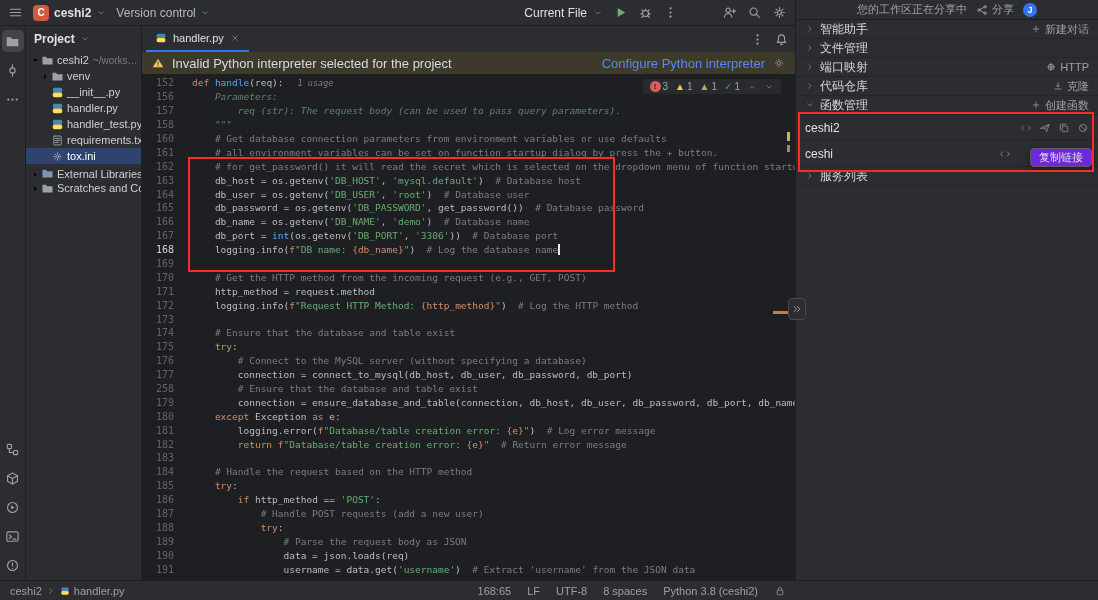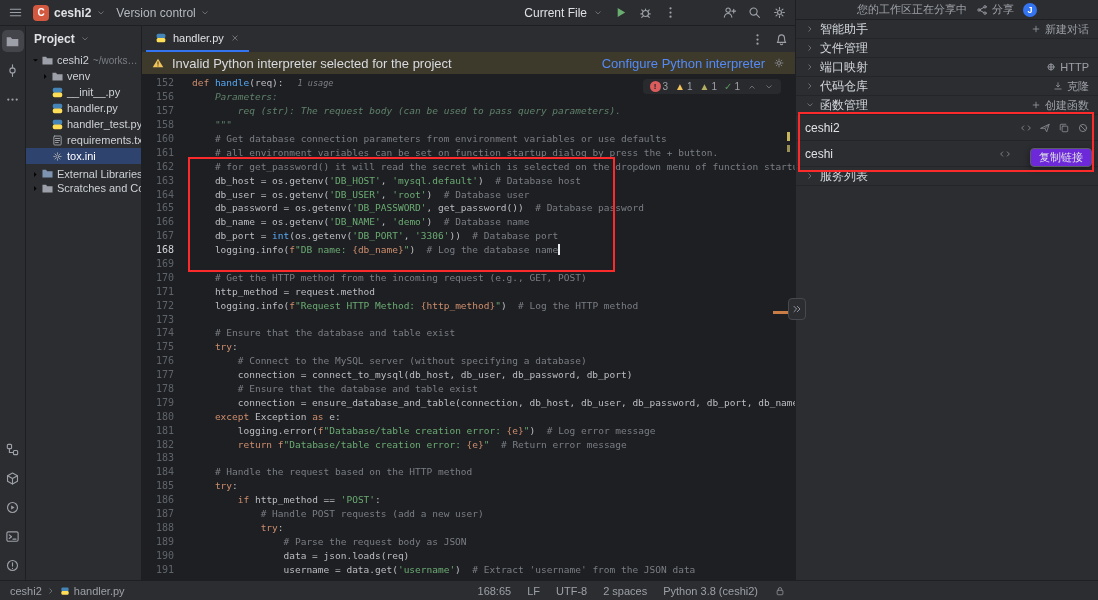--- a/index.html
+++ b/index.html
@@ -504,21 +504,21 @@
           </div>
           <div class="cl">
             <span class="ln">176</span>
             <span class="ct"><span class="tk-t">        </span><span class="tk-c"># Connect to the MySQL server (without specifying a database)</span></span>
           </div>
           <div class="cl">
             <span class="ln">177</span>
             <span class="ct"><span class="tk-t">        connection = connect_to_mysql(db_host, db_user, db_password, db_port)</span></span>
           </div>
           <div class="cl">
-            <span class="ln">178</span>
+            <span class="ln">258</span>
             <span class="ct"><span class="tk-t">        </span><span class="tk-c"># Ensure that the database and table exist</span></span>
           </div>
           <div class="cl">
             <span class="ln">179</span>
             <span class="ct"><span class="tk-t">        connection = ensure_database_and_table(connection, db_host, db_user, db_password, db_port, db_name)</span></span>
           </div>
           <div class="cl">
             <span class="ln">180</span>
             <span class="ct"><span class="tk-t">    </span><span class="tk-k">except </span><span class="tk-t">Exception </span><span class="tk-k">as </span><span class="tk-t">e:</span></span>
           </div>
@@ -763,21 +763,21 @@
             <rect style="fill:#4584b6;stroke:none" x="2.2" y="2.2" width="11.6" height="6" rx="2"></rect>
             <rect style="fill:#ffde57;stroke:none" x="2.2" y="8" width="11.6" height="5.8" rx="2"></rect>
           </svg>
         </span>
         <span>handler.py</span>
       </div>
     <div class="sb-right" id="status-right">
         <span class="sb-item">168:65</span>
         <span class="sb-item">LF</span>
         <span class="sb-item">UTF-8</span>
-        <span class="sb-item">2 spaces</span>
+        <span class="sb-item">8 spaces</span>
         <span class="sb-item">Python 3.8 (ceshi2)</span>
         <span class="ic ic12 dim">
           <svg viewBox="0 0 16 16">
             <rect x="4.2" y="7" width="7.6" height="6" rx="1"></rect>
             <path d="M5.8 7V5.6a2.2 2.2 0 014.4 0V7"></path>
           </svg>
         </span>
       </div>
   </footer>
 

